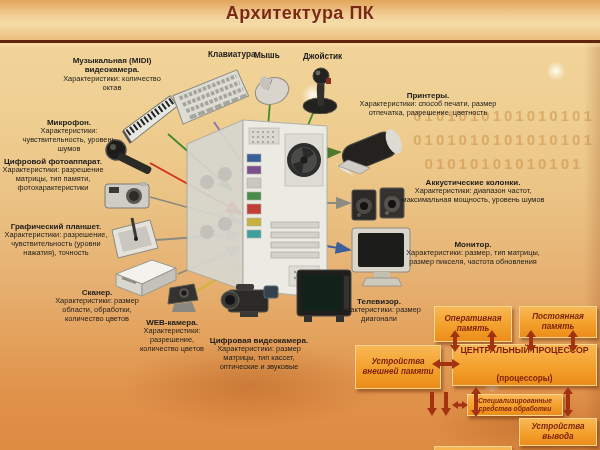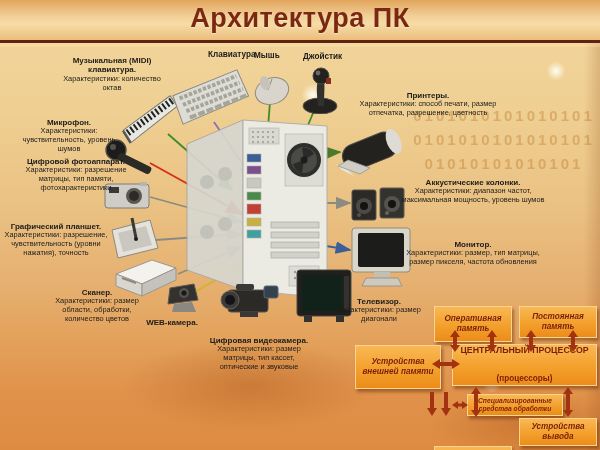--- a/index.html
+++ b/index.html
@@ -6,21 +6,21 @@
   #poster{
     position:relative; width:600px; height:450px; overflow:hidden;
     font-family:"Liberation Sans", sans-serif;
     background:linear-gradient(180deg,#f3d79f 0%,#efcf92 25%,#eac283 45%,#e6b172 62%,#e3a25c 75%,#e0914a 88%,#de8b42 100%);
   }
   
   .header{position:absolute;left:0;top:0;width:600px;height:40px;
     background:linear-gradient(180deg,#e2a55c 0%,#f1cf97 40%,#f6dca6 60%,#ebbd7d 100%);
     border-bottom:3px solid #5e2410; box-shadow:0 4px 0 rgba(255,224,176,.35); z-index:4;}
   .title{position:absolute;left:0;top:3px;width:100%;text-align:center;
-    font-size:27px;font-weight:bold;color:#7b2812;letter-spacing:.5px;
+    font-size:18px;font-weight:bold;color:#7b2812;letter-spacing:.5px;
     text-shadow:0 1px 1px rgba(255,245,220,.6);}
   
   .floor{position:absolute;left:0;top:300px;width:600px;height:150px;z-index:0;
     background:
       repeating-linear-gradient(99deg, rgba(255,233,198,0) 0 62px, rgba(255,236,203,.85) 62px 64.5px),
       repeating-linear-gradient(-3.5deg, rgba(255,233,198,0) 0 36px, rgba(255,236,203,.8) 36px 38.5px),
       linear-gradient(180deg, rgba(233,160,90,0) 0%, rgba(228,136,56,.9) 16%, #e08430 32%, #e5holder 0, #e68a36 62%, #f09a4c 100%);
     -webkit-mask-image:linear-gradient(180deg,transparent 0,#000 22%);
     mask-image:linear-gradient(180deg,transparent 0,#000 22%);}
   .blob{position:absolute;border-radius:50%;background:radial-gradient(ellipse at center, rgba(176,92,28,.45), rgba(176,92,28,0) 70%);z-index:0;}
@@ -282,41 +282,42 @@
     <rect x="50" y="8" width="5" height="34" fill="#33322e"></rect>
     <rect x="10" y="48" width="8" height="6" fill="#33322e"></rect>
       <rect x="42" y="48" width="8" height="6" fill="#33322e"></rect>
   </svg>
 
   <div class="toplbl" style="left:164px;top:50px;margin-left:44px;"><span>Клавиатура</span></div>
   <div class="toplbl" style="left:254px;top:51px;"><span>Мышь</span></div>
   <div class="toplbl" style="left:303px;top:52px;"><span>Джойстик</span></div>
 
   <div class="lbl" style="left:60px;top:56px;width:104px;">
-    <span class="nm">Музыкальная (MIDI) клавиатура.</span>
+    <span class="nm">Музыкальная (MIDI) видеокамера.</span>
     <span class="ch">Характеристики: количество октав</span>
   </div>
   <div class="lbl" style="left:18px;top:118px;width:102px;">
     <span class="nm">Микрофон.</span>
     <span class="ch">Характеристики: чувствительность, уровень шумов</span>
   </div>
-  <div class="lbl" style="left:0px;top:157px;width:106px;padding-left:23px;">
+  <div class="lbl" style="left:0px;top:157px;width:106px;">
     <span class="nm">Цифровой фотоаппарат.</span>
     <span class="ch">Характеристики: разрешение матрицы, тип памяти, фотохарактеристики</span>
   </div>
   <div class="lbl" style="left:0px;top:222px;width:112px;">
     <span class="nm">Графический планшет.</span>
     <span class="ch">Характеристики: разрешение, чувствительность (уровни нажатия), точность</span>
   </div>
   <div class="lbl" style="left:50px;top:288px;width:94px;">
     <span class="nm">Сканер.</span>
     <span class="ch">Характеристики: размер области, обработки, количество цветов</span>
   </div>
   <div class="lbl" style="left:130px;top:318px;width:84px;">
     <span class="nm">WEB-камера.</span>
+    <span class="ch">Характеристики: разрешение, количество цветов</span>
   </div>
   <div class="lbl" style="left:208px;top:336px;width:102px;">
     <span class="nm">Цифровая видеокамера.</span>
     <span class="ch">Характеристики: размер матрицы, тип кассет, оптические и звуковые</span>
   </div>
 
   <div class="lbl" style="left:352px;top:91px;width:152px;">
     <span class="nm">Принтеры.</span>
     <span class="ch">Характеристики: способ печати, размер отпечатка, разрешение, цветность</span>
   </div>

